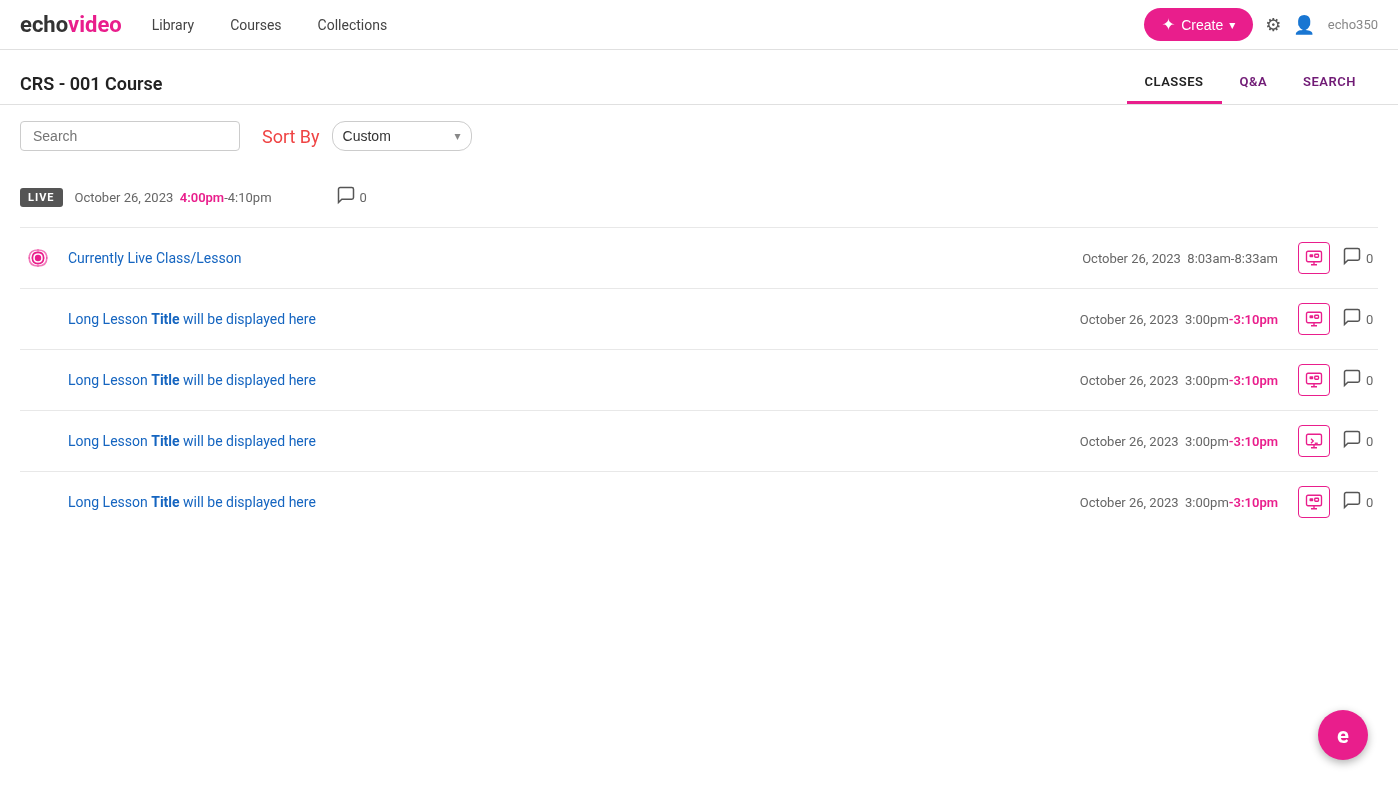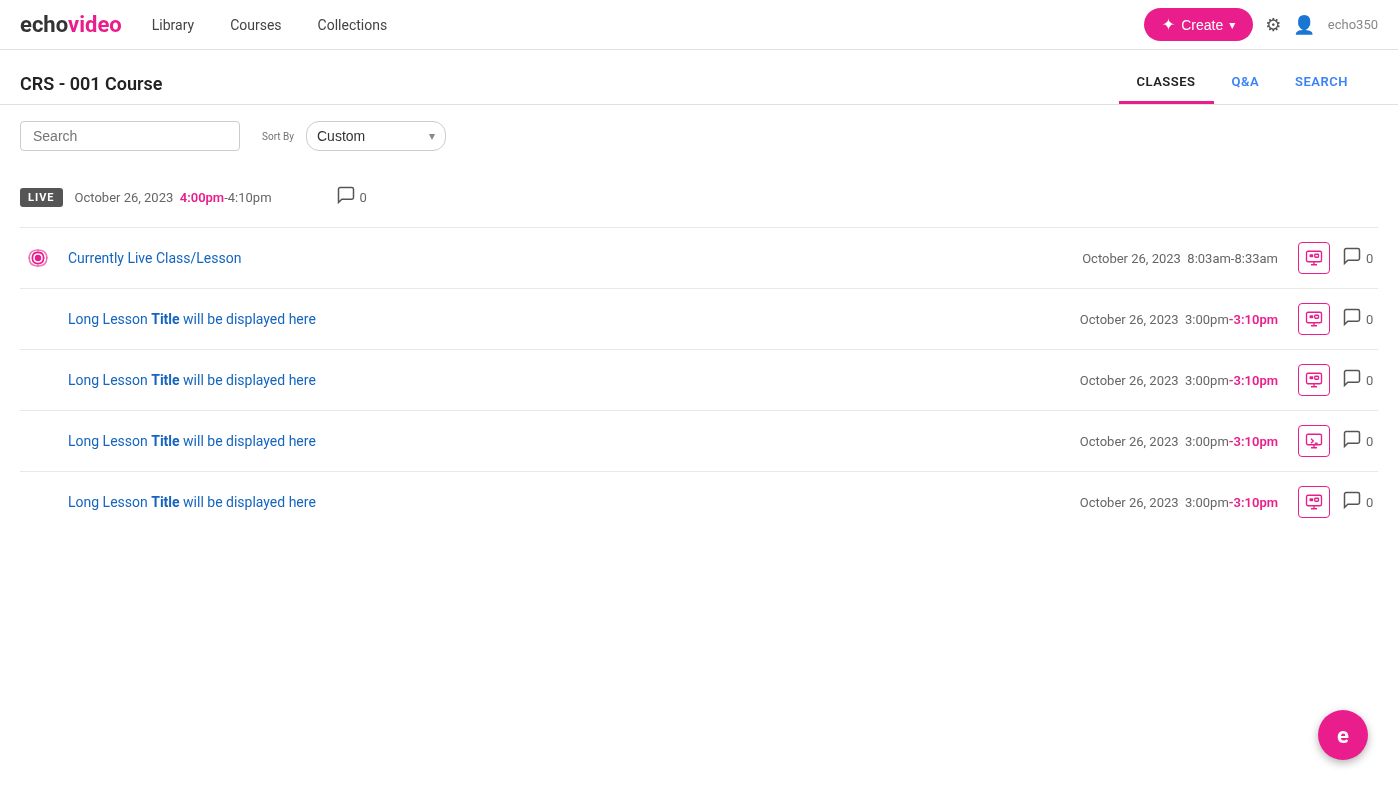--- a/index.html
+++ b/index.html
@@ -46,30 +46,30 @@
     .create-btn .spark { font-size: 16px; }
     .create-btn .chevron { font-size: 12px; }
     .gear-icon, .user-icon { font-size: 18px; color: #555; cursor: pointer; }
     .echo350-text { font-size: 13px; color: #888; }
 
     
     .course-header {
       display: flex;
       align-items: center;
       justify-content: space-between;
-      padding: 12px 32px 0 20px;
+      padding: 12px 24px 0 20px;
       border-bottom: 1px solid #e0e0e0;
     }
     .course-title { font-size: 18px; font-weight: 600; color: #222; }
     .course-tabs { display: flex; gap: 0; }
     .course-tab {
       padding: 12px 18px;
       font-size: 13px;
       font-weight: 600;
-      color: #3b82f6;
+      color: #701a75;
       cursor: pointer;
       border-bottom: 3px solid transparent;
       letter-spacing: 0.5px;
       text-transform: uppercase;
     }
     .course-tab.active { color: #222; border-bottom: 3px solid #e91e8c; }
 
     
     .search-sort-bar {
       display: flex;
@@ -86,21 +86,21 @@
       width: 220px;
     }
     .search-input-wrap input {
       border: none;
       outline: none;
       font-size: 14px;
       color: #333;
       width: 100%;
       background: transparent;
     }
-    .sort-label { font-size: 10px; color: #737373; margin-left: 10px; }
+    .sort-label { font-size: 18px; color: #ef4444; margin-left: 10px; }
     .sort-select-wrap {
       border: 1px solid #ccc;
       border-radius: 13px;
       padding: 6px 10px;
       display: flex;
       align-items: center;
       gap: 8px;
       cursor: pointer;
       min-width: 140px;
       justify-content: space-between;

